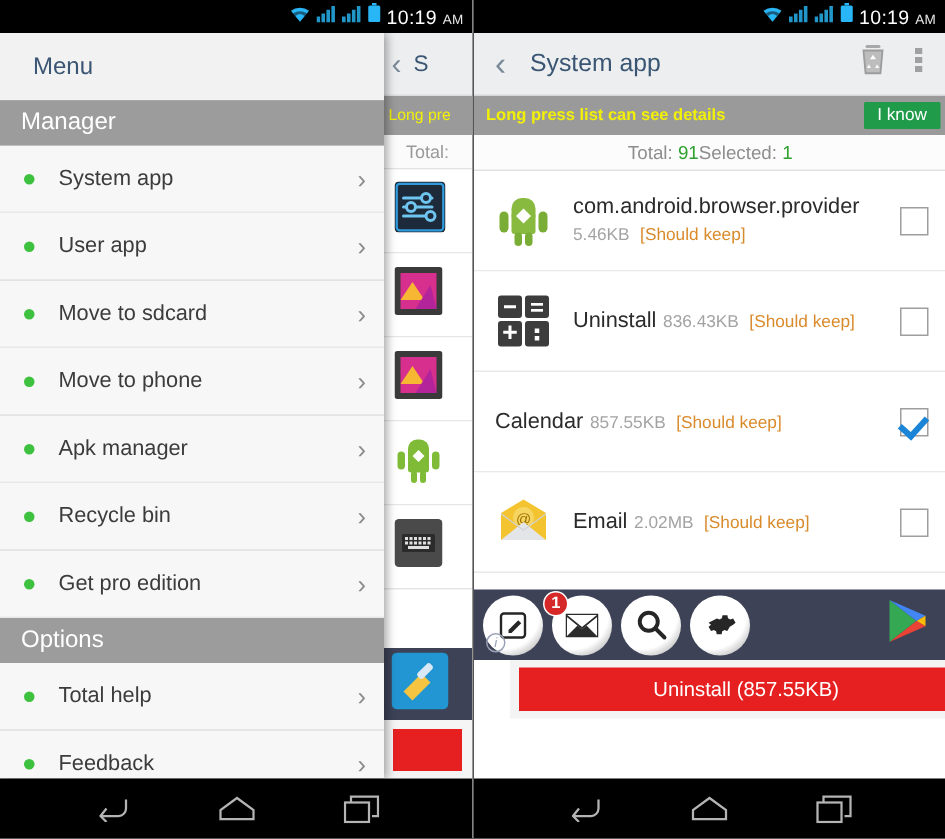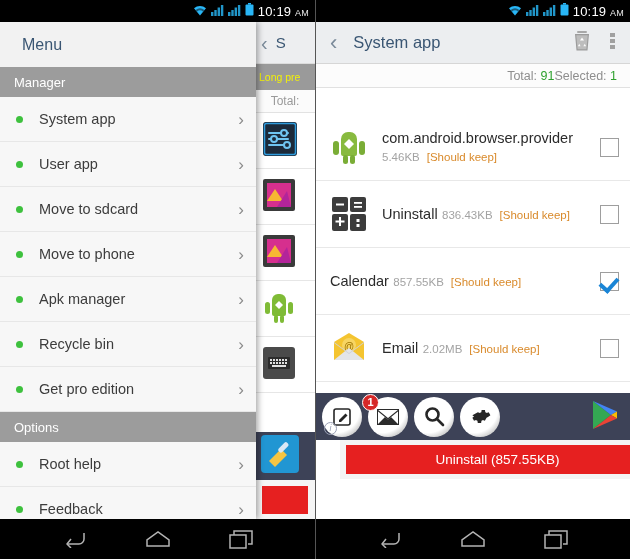--- a/index.html
+++ b/index.html
@@ -137,21 +137,21 @@
     padding-left: 22px;
     color: #3a5673;
     font-size: 16px;
   }
   .group-head {
     height: 30px;
     background: #9c9c9c;
     display: flex; align-items: center;
     padding-left: 14px;
     color: #fff;
-    font-size: 13px;
+    font-size: 16px;
   }
   .menu-item {
     height: 45px;
     background: #f7f7f7;
     border-bottom: 1px solid #e7e7e7;
     display: flex; align-items: center;
     padding: 0 12px 0 16px;
   }
   .bullet {
     width: 7px; height: 7px;
@@ -219,21 +219,21 @@
     padding: 3px 9px;
     border: none;
     border-radius: 1px;
     font-family: inherit;
   }
   .totalbar {
     height: 24px;
     background: #fcfcfc;
     border-bottom: 1px solid #e1e1e1;
     display: flex; align-items: center;
-    justify-content: flex-end;
+    justify-content: center;
     padding: 0 14px;
     color: #8e8e8e;
     font-size: 12.5px;
   }
   .totalbar b { color: #2fa12f; font-weight: normal; }
 
   .app-list {
     position: absolute;
     top: 92px; left: 0;
     width: 315px;
@@ -519,21 +519,21 @@
         <div class="menu-item">
           <span class="bullet"></span>
           <span class="menu-label">Get pro edition</span>
           <span class="chev">›</span>
         </div>
 
         <div class="group-head">Options</div>
 
         <div class="menu-item">
           <span class="bullet"></span>
-          <span class="menu-label">Root help</span>
+          <span class="menu-label">Total help</span>
           <span class="chev">›</span>
         </div>
         <div class="menu-item">
           <span class="bullet"></span>
           <span class="menu-label">Feedback</span>
           <span class="chev">›</span>
         </div>
       </div>
     </div>
 
@@ -612,20 +612,24 @@
         </span>
         <span style="padding:0 6px;">
           <svg width="5" height="20" viewBox="0 0 5 20">
               <rect x="0" y="2" width="5" height="4" fill="#a0a0a0"></rect>
               <rect x="0" y="8" width="5" height="4" fill="#a0a0a0"></rect>
               <rect x="0" y="14" width="5" height="4" fill="#a0a0a0"></rect>
             </svg>
         </span>
       </div>
 
+      <div class="tipbar">
+        <span class="tip-text">Long press list can see details</span>
+        <button class="tip-btn">I know</button>
+      </div>
 
       <div class="totalbar">
         <span><span>Total:</span> <b>91</b></span>
         <span><span>Selected:</span> <b>1</b></span>
       </div>
 
       <div class="app-list">
 
         <div class="app-row">
           <span class="app-icon">

